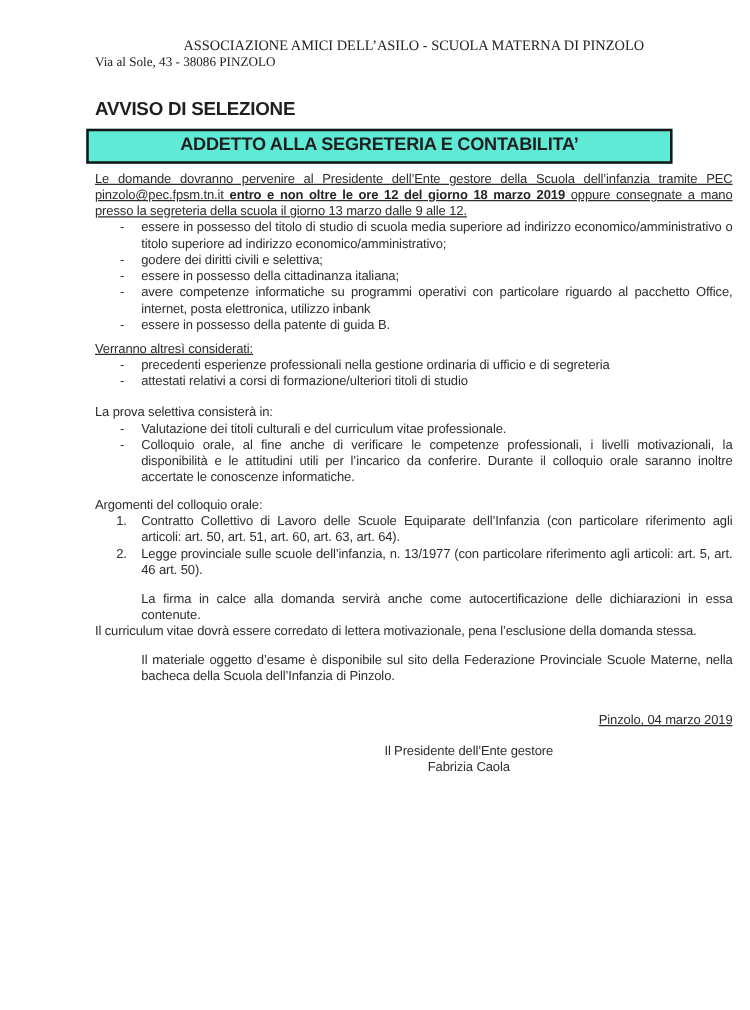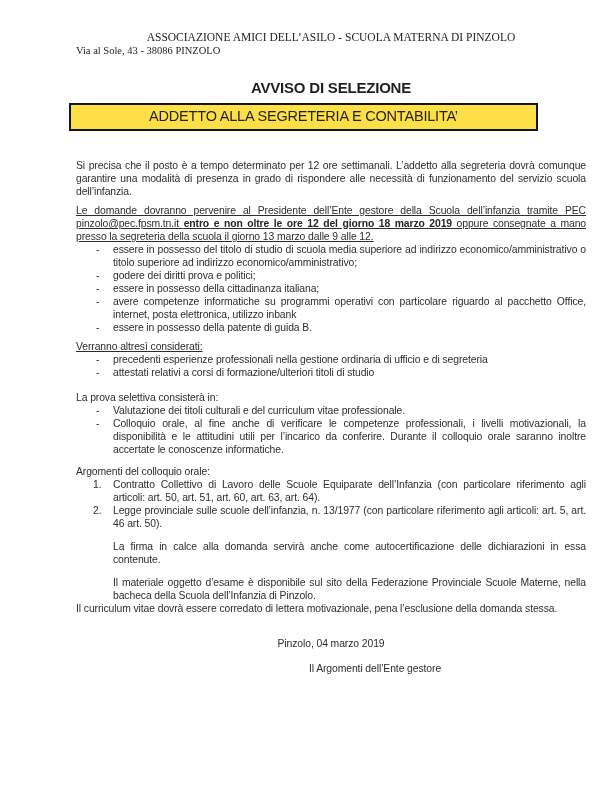--- a/index.html
+++ b/index.html
@@ -16,41 +16,40 @@
     letter-spacing: -0.1px;
     padding: 31px 45px 0 45px;
     overflow: hidden;
     margin-left: 31px;
   }
   .serif { font-family: "Liberation Serif", serif; letter-spacing: 0; color: #222; }
   .org1 { font-size: 11.5px; text-align: center; }
   .org2 { font-size: 10.5px; text-align: left; }
   .doc-title {
     margin-top: 24px;
-    text-align: center;
     font-weight: bold;
     font-size: 15px;
     letter-spacing: -0.2px;
     color: #1f1f1f;
   }
   .para { text-align: justify; }
-  .left { text-align: center; }
+  .left { text-align: right; text-decoration: underline; }
   b { color: #262626; }
   .position-box {
     margin-top: 9px;
     margin-left: -7px;
     width: 469px;
     border: 2px solid #151515;
     padding: 5px 4px 6px 4px;
     text-align: center;
-    font-weight: normal;
+    font-weight: bold;
     font-size: 14.5px;
     letter-spacing: -0.2px;
     color: #1f1f1f;
-    background: #fde047;
+    background: #5eead4;
   }
   .mt24 { margin-top: 24px; }
   .mt28 { margin-top: 28px; }
   .mt22 { margin-top: 22px; }
   .mt12 { margin-top: 12px; }
   .mt10 { margin-top: 10px; padding-left: 37px; }
   .mt9  { margin-top: 9px; }
   .mt6  { margin-top: 6px; text-decoration: underline; }
   .li { display: flex; padding-left: 20px; }
   .li .mk { flex: 0 0 17px; width: 17px; }
@@ -70,32 +69,31 @@
 <div class="page">
 
   <div class="serif org1">ASSOCIAZIONE AMICI DELL’ASILO - SCUOLA MATERNA DI PINZOLO</div>
   <div class="serif org2">Via al Sole, 43 - 38086 PINZOLO</div>
 
   <div class="doc-title">AVVISO DI SELEZIONE</div>
 
 
   <div class="position-box">ADDETTO ALLA SEGRETERIA E CONTABILITA’</div>
 
-  <p class="para mt28">Si precisa che il posto è a tempo determinato per 12 ore settimanali. L’addetto alla segreteria dovrà comunque garantire una modalità di presenza in grado di rispondere alle necessità di funzionamento del servizio scuola dell’infanzia.</p>
 
   <p class="para mt6"><span>Le domande dovranno pervenire al Presidente dell’Ente gestore della Scuola dell’infanzia tramite PEC pinzolo@pec.fpsm.tn.it </span><b>entro e non oltre le ore 12 del giorno 18 marzo 2019</b><span> oppure consegnate a mano presso la segreteria della scuola il giorno 13 marzo dalle 9 alle 12.</span></p>
 
   <div>
     <div class="li">
         <span class="mk">-</span>
         <span class="tx">essere in possesso del titolo di studio di scuola media superiore ad indirizzo economico/amministrativo o titolo superiore ad indirizzo economico/amministrativo;</span>
       </div>
     <div class="li">
         <span class="mk">-</span>
-        <span class="tx">godere dei diritti prova e politici;</span>
+        <span class="tx">godere dei diritti civili e selettiva;</span>
       </div>
     <div class="li">
         <span class="mk">-</span>
         <span class="tx">essere in possesso della cittadinanza italiana;</span>
       </div>
     <div class="li">
         <span class="mk">-</span>
         <span class="tx">avere competenze informatiche su programmi operativi con particolare riguardo al pacchetto Office, internet, posta elettronica, utilizzo inbank</span>
       </div>
     <div class="li">
@@ -134,23 +132,24 @@
         <span class="mk">1.</span>
         <span class="tx">Contratto Collettivo di Lavoro delle Scuole Equiparate dell’Infanzia (con particolare riferimento agli articoli: art. 50, art. 51, art. 60, art. 63, art. 64).</span>
       </div>
     <div class="li numli">
         <span class="mk">2.</span>
         <span class="tx">Legge provinciale sulle scuole dell’infanzia, n. 13/1977 (con particolare riferimento agli articoli: art. 5, art. 46 art. 50).</span>
       </div>
   </div>
 
   <p class="para mt10">La firma in calce alla domanda servirà anche come autocertificazione delle dichiarazioni in essa contenute.</p>
+  <p class="para">Il curriculum vitae dovrà essere corredato di lettera motivazionale, pena l’esclusione della domanda stessa.</p>
+
   <p class="para mt10">Il materiale oggetto d’esame è disponibile sul sito della Federazione Provinciale Scuole Materne, nella bacheca della Scuola dell’Infanzia di Pinzolo.</p>
-
-  <p class="para">Il curriculum vitae dovrà essere corredato di lettera motivazionale, pena l’esclusione della domanda stessa.</p>
 
   <p class="left mt22">Pinzolo, 04 marzo 2019</p>
 
   <div class="sign-block">
-    <div>Il Argomenti dell’Ente gestore</div>
+    <div>Il Presidente dell’Ente gestore</div>
+    <div>Fabrizia Caola</div>
   </div>
 
 </div>
 
 </body></html>

